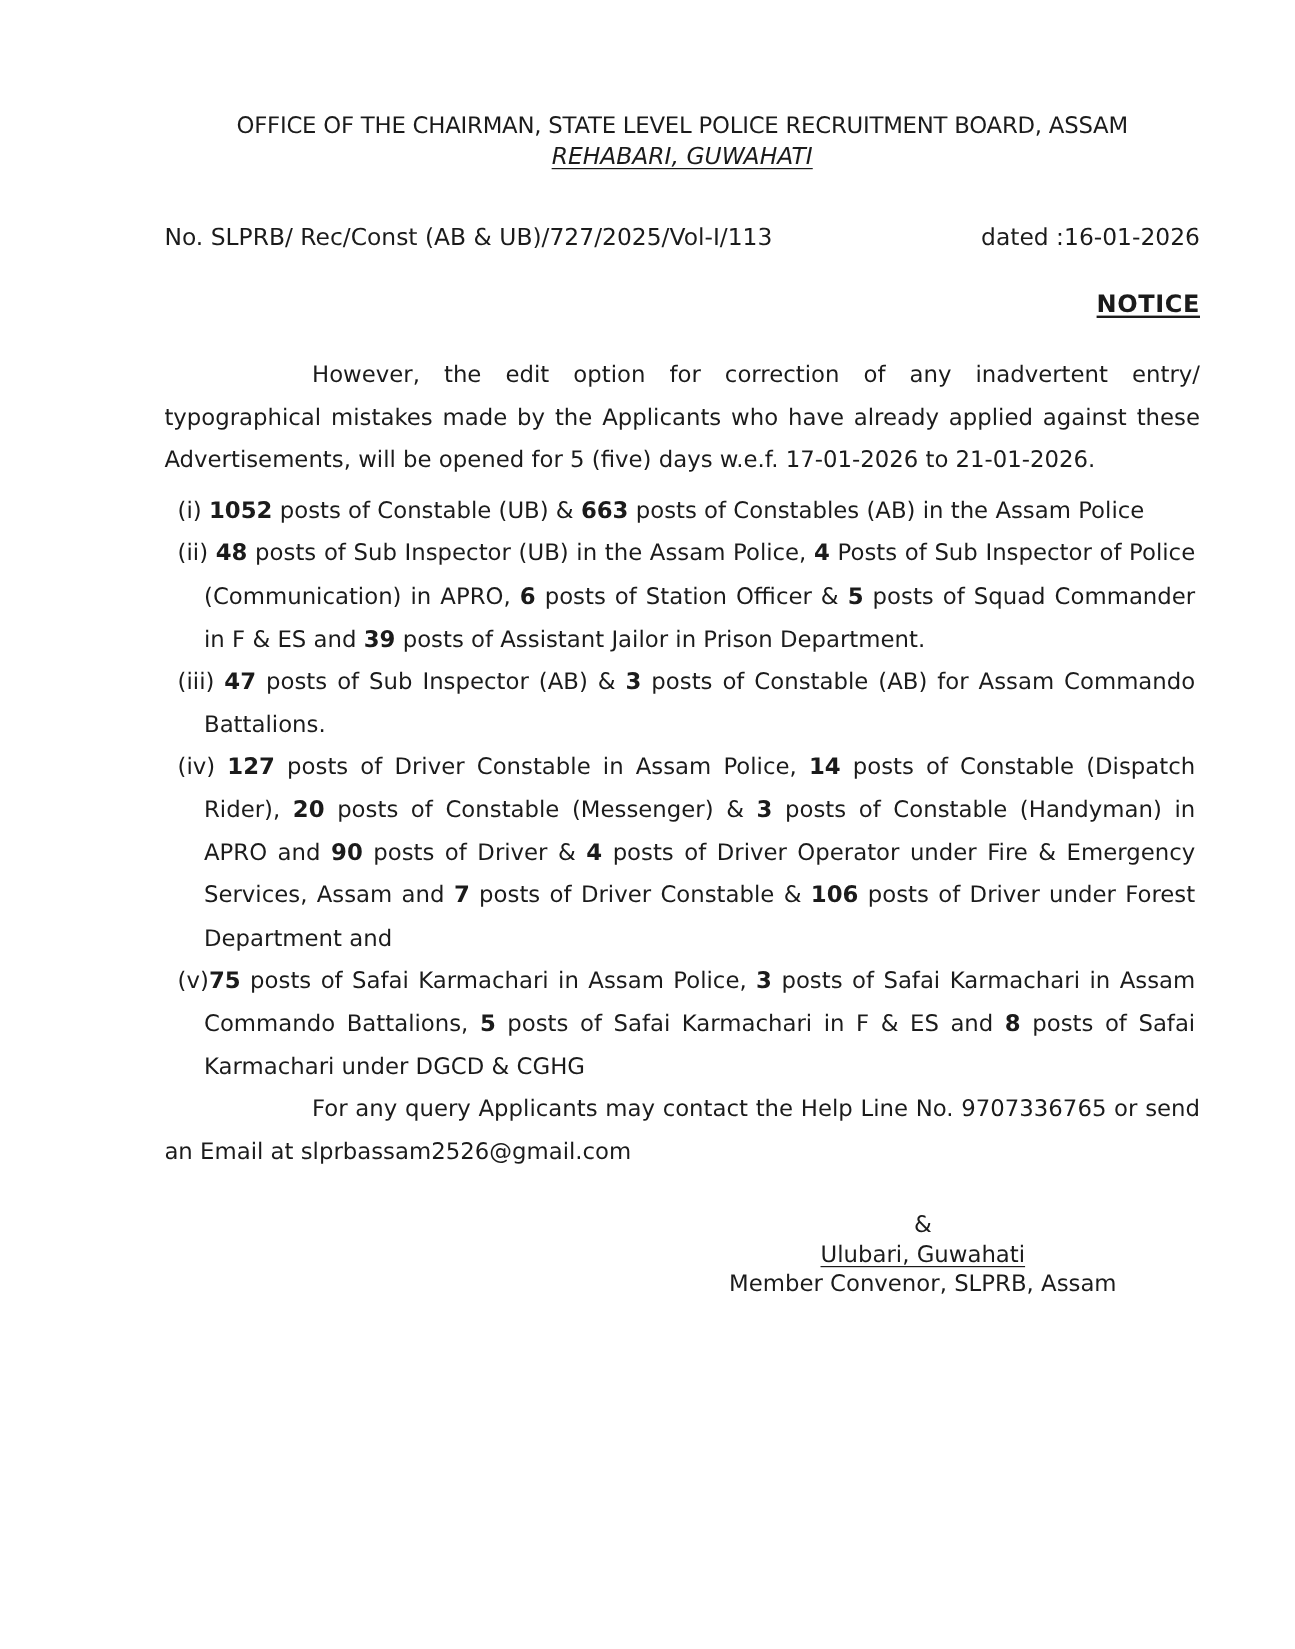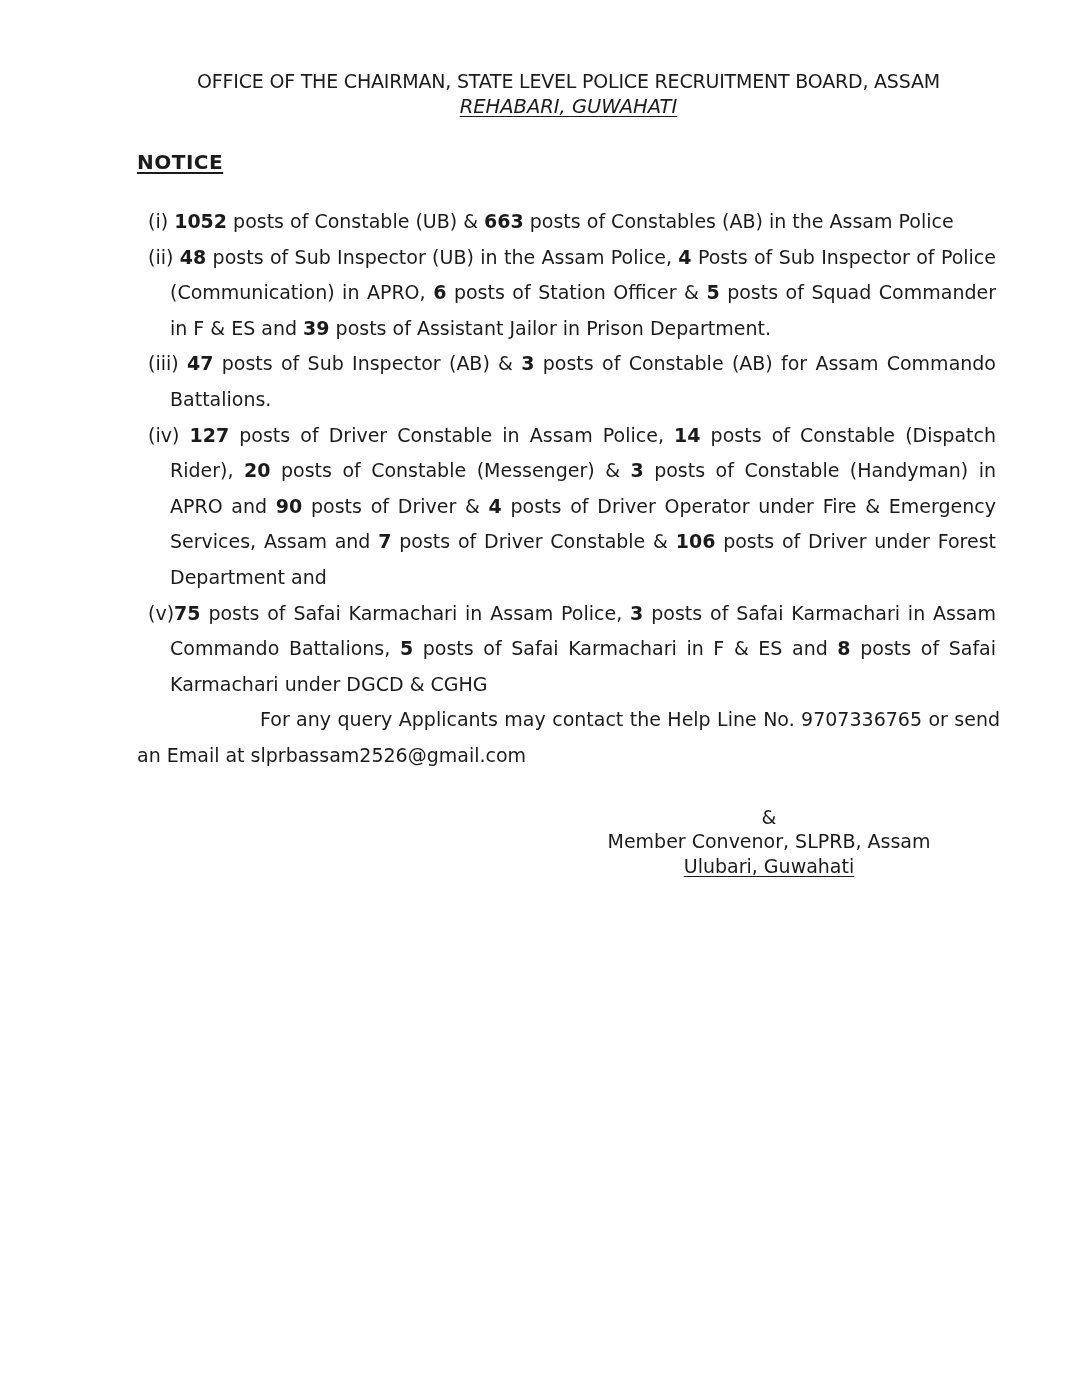--- a/index.html
+++ b/index.html
@@ -8,21 +8,21 @@
     padding: 0;
     background: #ffffff;
   }
   .page {
     position: relative;
     width: 1079px;
     height: 1374px;
     background: #ffffff;
     color: #1b1b1b;
     font-family: "DejaVu Sans", "Liberation Sans", sans-serif;
-    padding: 69px 79px 40px 137px;
+    padding: 93px 79px 40px 137px;
     overflow: hidden;
   }
   
   .header-line1 {
     text-align: center;
     font-size: 19px;
     line-height: 25px;
     letter-spacing: -0.2px;
     white-space: nowrap;
   }
@@ -39,21 +39,21 @@
     margin-top: 42px;
     display: flex;
     justify-content: space-between;
     align-items: baseline;
     font-size: 19.5px;
     line-height: 25px;
   }
   
   .notice-title {
     margin-top: 31px;
-    text-align: left;
+    text-align: right;
     font-size: 20px;
     line-height: 25px;
     font-weight: bold;
     text-decoration: underline;
     text-underline-offset: 3px;
     letter-spacing: 0.5px;
   }
   
   .body-block {
     margin-top: 29px;
@@ -101,37 +101,42 @@
 </head>
 <body>
 
 <div class="page">
 
   <div>
     <div class="header-line1">OFFICE OF THE CHAIRMAN, STATE LEVEL POLICE RECRUITMENT BOARD, ASSAM</div>
     <div class="header-line2">REHABARI, GUWAHATI</div>
   </div>
 
+  <div class="ref-row">
+    <span>No. SLPRB/ Rec/Const (AB &amp; UB)/727/2025/Vol-I/113</span>
+    <span>dated :16-01-2026</span>
+  </div>
 
   <div class="notice-title">NOTICE</div>
 
   <div class="body-block">
 
 
+    <p class="para">However, the edit option for correction of any inadvertent entry/ typographical mistakes made by the Applicants who have already applied against these Advertisements, will be opened for 5 (five) days w.e.f. 17-01-2026 to 21-01-2026.</p>
 
     <div class="notice-list">
       <p class="list-item"><span>(i) </span><span><b>1052</b> posts of Constable (UB) &amp; <b>663</b> posts of Constables (AB) in the Assam Police</span></p>
       <p class="list-item"><span>(ii) </span><span><b>48</b> posts of Sub Inspector (UB) in the Assam Police, <b>4</b> Posts of Sub Inspector of Police (Communication) in APRO, <b>6</b> posts of Station Officer &amp; <b>5</b> posts of Squad Commander in F &amp; ES and <b>39</b> posts of Assistant Jailor in Prison Department.</span></p>
       <p class="list-item"><span>(iii) </span><span><b>47</b> posts of Sub Inspector (AB) &amp; <b>3</b> posts of Constable (AB) for Assam Commando Battalions.</span></p>
       <p class="list-item"><span>(iv) </span><span><b>127</b> posts of Driver Constable in Assam Police, <b>14</b> posts of Constable (Dispatch Rider), <b>20</b> posts of Constable (Messenger) &amp; <b>3</b> posts of Constable (Handyman) in APRO and <b>90</b> posts of Driver &amp; <b>4</b> posts of Driver Operator under Fire &amp; Emergency Services, Assam and <b>7</b> posts of Driver Constable &amp; <b>106</b> posts of Driver under Forest Department and</span></p>
       <p class="list-item"><span>(v)</span><span><b>75</b> posts of Safai Karmachari in Assam Police, <b>3</b> posts of Safai Karmachari in Assam Commando Battalions, <b>5</b> posts of Safai Karmachari in F &amp; ES and <b>8</b> posts of Safai Karmachari under DGCD &amp;  CGHG</span></p>
     </div>
 
     <p class="para contact">For any query Applicants may contact the Help Line No. 9707336765 or send an Email at slprbassam2526@gmail.com</p>
   </div>
 
   <div class="signature">
     <div class="sig-line">&amp;</div>
+    <div class="sig-line underlined">Ulubari, Guwahati</div>
     <div class="sig-line">Member Convenor, SLPRB, Assam</div>
-    <div class="sig-line underlined">Ulubari, Guwahati</div>
   </div>
 
 </div>
 
 </body></html>

